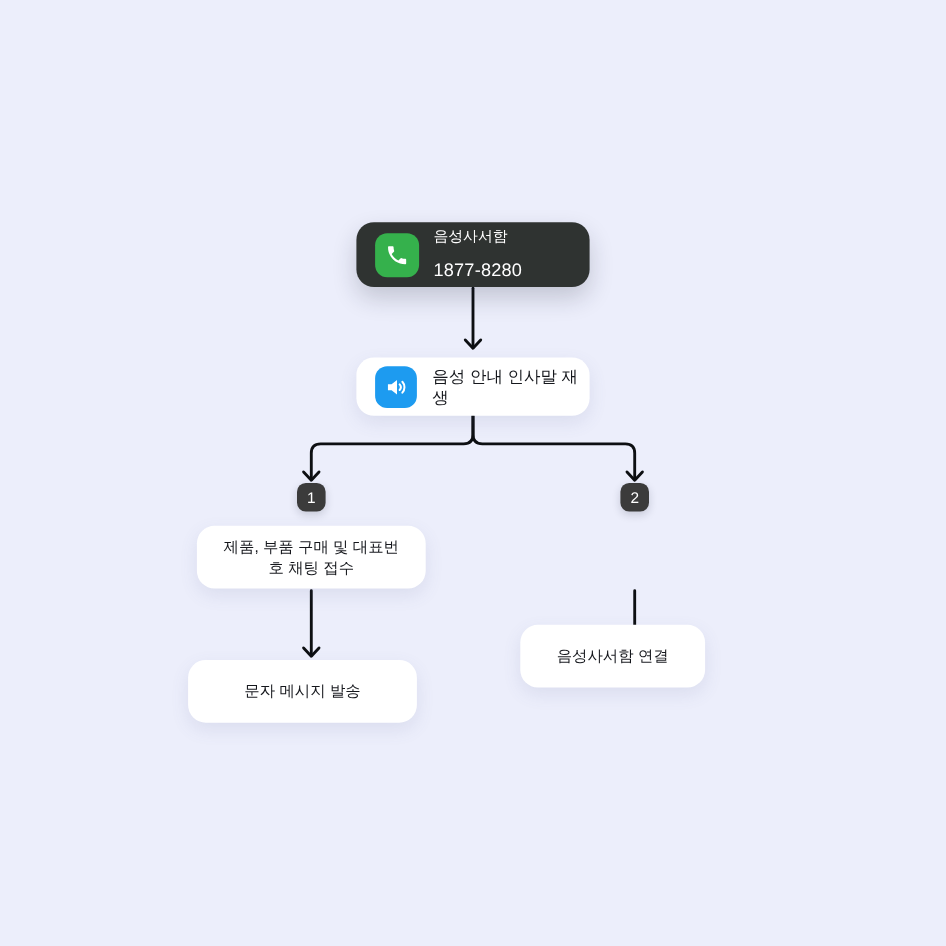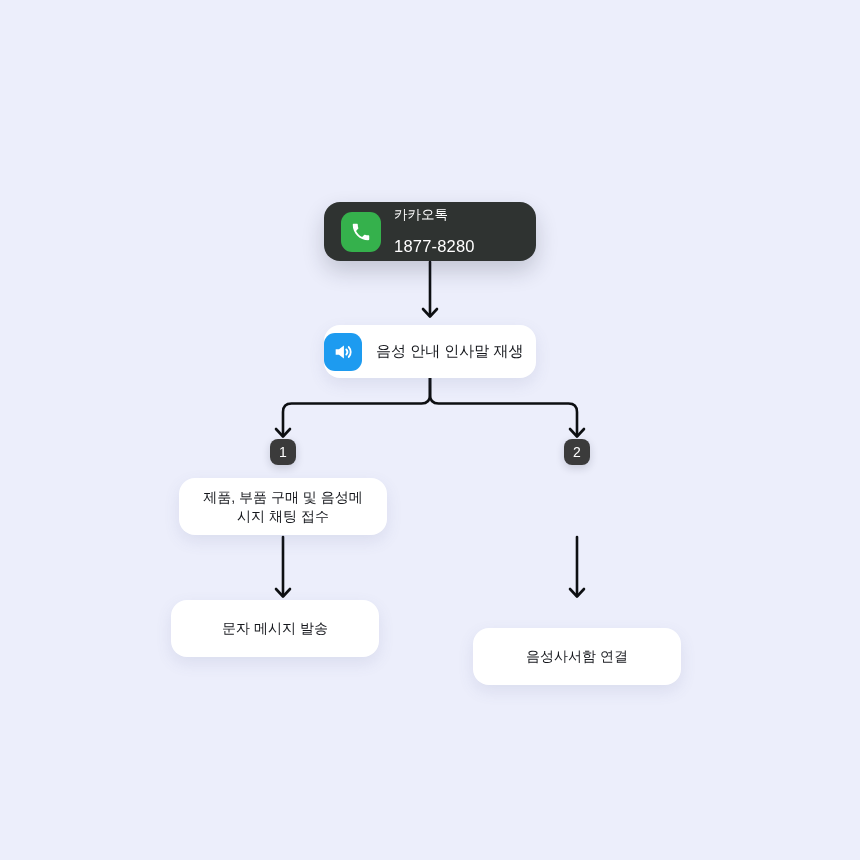--- a/index.html
+++ b/index.html
@@ -37,42 +37,42 @@
   }
   .icon-phone{width:40px;height:40px;background:var(--phone-icon-bg);}
   .icon-speaker{width:38px;height:38px;background:var(--speaker-icon-bg);}
   .root-text{display:flex;flex-direction:column;line-height:1.25;}
   .root-title{font-size:13.5px;color:var(--text-light);}
   .root-number{font-size:16.5px;color:var(--text-light);letter-spacing:.2px;margin-top:12px;}
   .greet-node{
     left:324px;top:325px;width:212px;height:53px;
     background:var(--card-bg);
     box-shadow:0 6px 16px rgba(90,100,150,.12);
-    gap:14px;
+    padding-left:17px;gap:14px;
   }
   .greet-label{font-size:15px;color:var(--text-dark);}
   .badge{
     position:absolute;z-index:1;width:26px;height:26px;border-radius:8px;
     background:var(--badge-bg);color:var(--text-light);
     display:flex;align-items:center;justify-content:center;
     font-size:14px;box-shadow:0 3px 8px rgba(30,35,55,.18);
   }
   .badge-1{left:270px;top:439px;}
   .badge-2{left:564px;top:439px;}
   .card{
     background:var(--card-bg);
     box-shadow:0 6px 16px rgba(90,100,150,.12);
     justify-content:center;text-align:center;
     font-size:14px;line-height:1.35;color:var(--text-dark);
     padding:8px 18px;
   }
   .card-l1{left:179px;top:478px;width:208px;height:57px;}
   .card-r1{left:473px;top:478px;width:208px;height:57px;}
   .card-l2{left:171px;top:600px;width:208px;height:57px;}
-  .card-r2{left:473px;top:628px;width:208px;height:57px;}
+  .card-r2{left:473px;top:568px;width:168px;height:57px;}
 </style>
 </head>
 <body>
 
 <div class="stage">
 
   <svg class="connectors" width="860" height="860" viewBox="0 0 860 860" aria-hidden="true">
 
     <path d="M430,262 L430,316"></path>
     <path d="M423,309 L430,316.5 L437,309"></path>
@@ -90,37 +90,37 @@
     <path d="M570,589 L577,596.5 L584,589"></path>
   </svg>
 
   <div class="node root-node">
     <span class="icon-sq icon-phone">
       <svg viewBox="0 0 24 24" width="22" height="22" aria-hidden="true">
         <path fill="#ffffff" d="M6.62 10.79c1.44 2.83 3.76 5.14 6.59 6.59l2.2-2.2c.27-.27.67-.36 1.02-.24 1.12.37 2.33.57 3.57.57.55 0 1 .45 1 1V20c0 .55-.45 1-1 1-9.39 0-17-7.61-17-17 0-.55.45-1 1-1h3.5c.55 0 1 .45 1 1 0 1.25.2 2.45.57 3.57.11.35.03.74-.25 1.02l-2.2 2.2z"></path>
       </svg>
     </span>
     <div class="root-text">
-      <div class="root-title">카카오톡</div>
+      <div class="root-title">음성사서함</div>
       <div class="root-number">1877-8280</div>
     </div>
   </div>
 
   <div class="node greet-node">
     <span class="icon-sq icon-speaker">
       <svg viewBox="0 0 24 24" width="22" height="22" aria-hidden="true">
         <path fill="#ffffff" d="M4 9h3.6L13 4.8v14.4L7.6 15H4z"></path>
         <path fill="none" stroke="#ffffff" stroke-width="2" stroke-linecap="round" d="M15.6 9.2a4.2 4.2 0 0 1 0 5.6"></path>
         <path fill="none" stroke="#ffffff" stroke-width="2" stroke-linecap="round" d="M18.3 6.6a8 8 0 0 1 0 10.8"></path>
       </svg>
     </span>
     <div class="greet-label">음성 안내 인사말 재생</div>
   </div>
 
   <div class="badge badge-1">1</div>
   <div class="badge badge-2">2</div>
 
-  <div class="card card-l1">제품, 부품 구매 및 음성메시지 채팅 접수</div>
+  <div class="card card-l1">제품, 부품 구매 및 대표번호 채팅 접수</div>
   <div class="card card-l2">문자 메시지 발송</div>
 
   <div class="card card-r2">음성사서함 연결</div>
 
 </div>
 
 </body></html>

